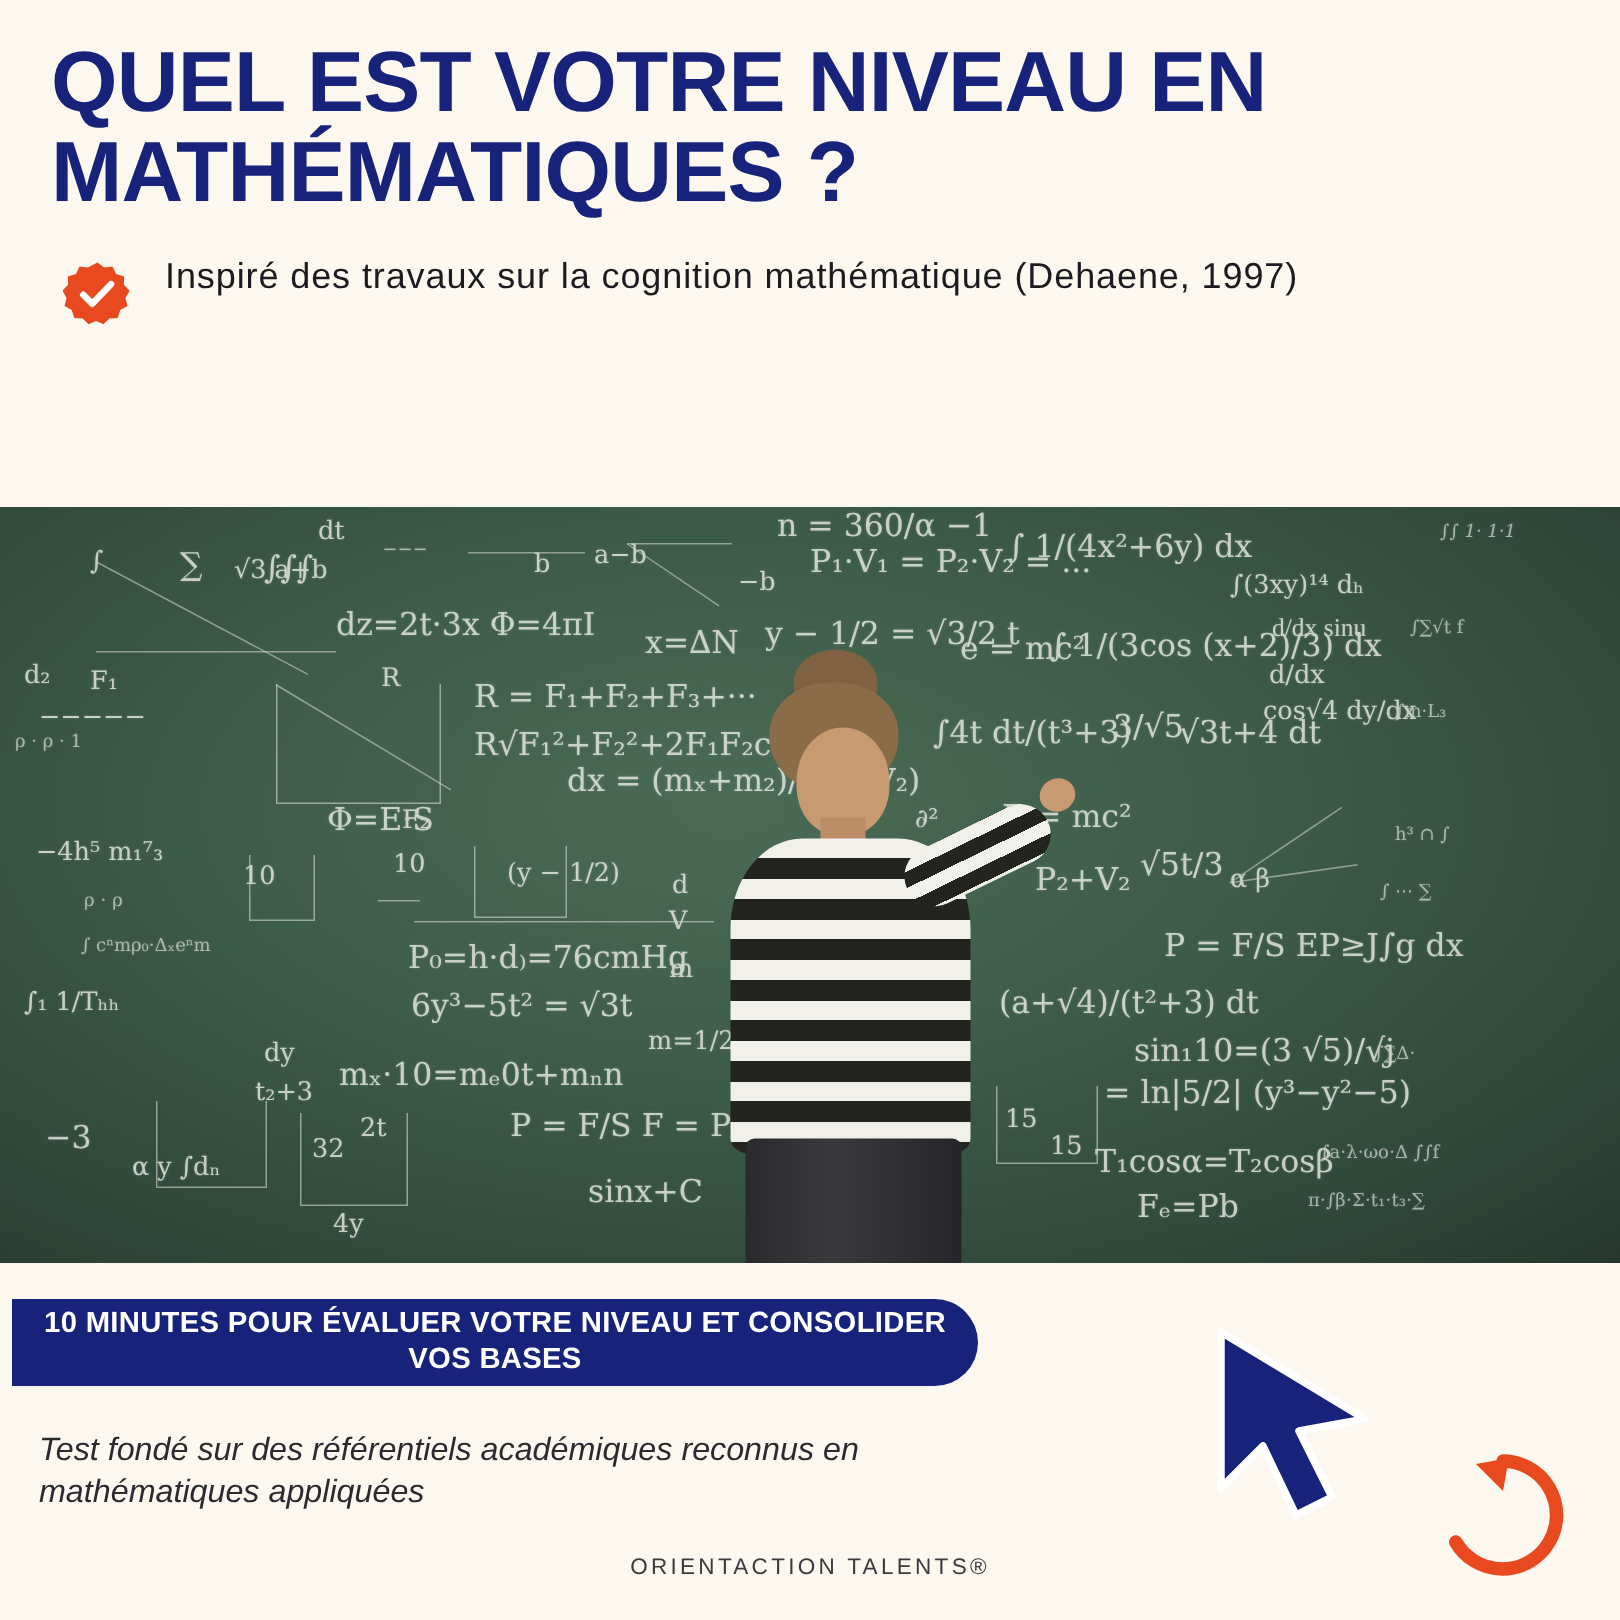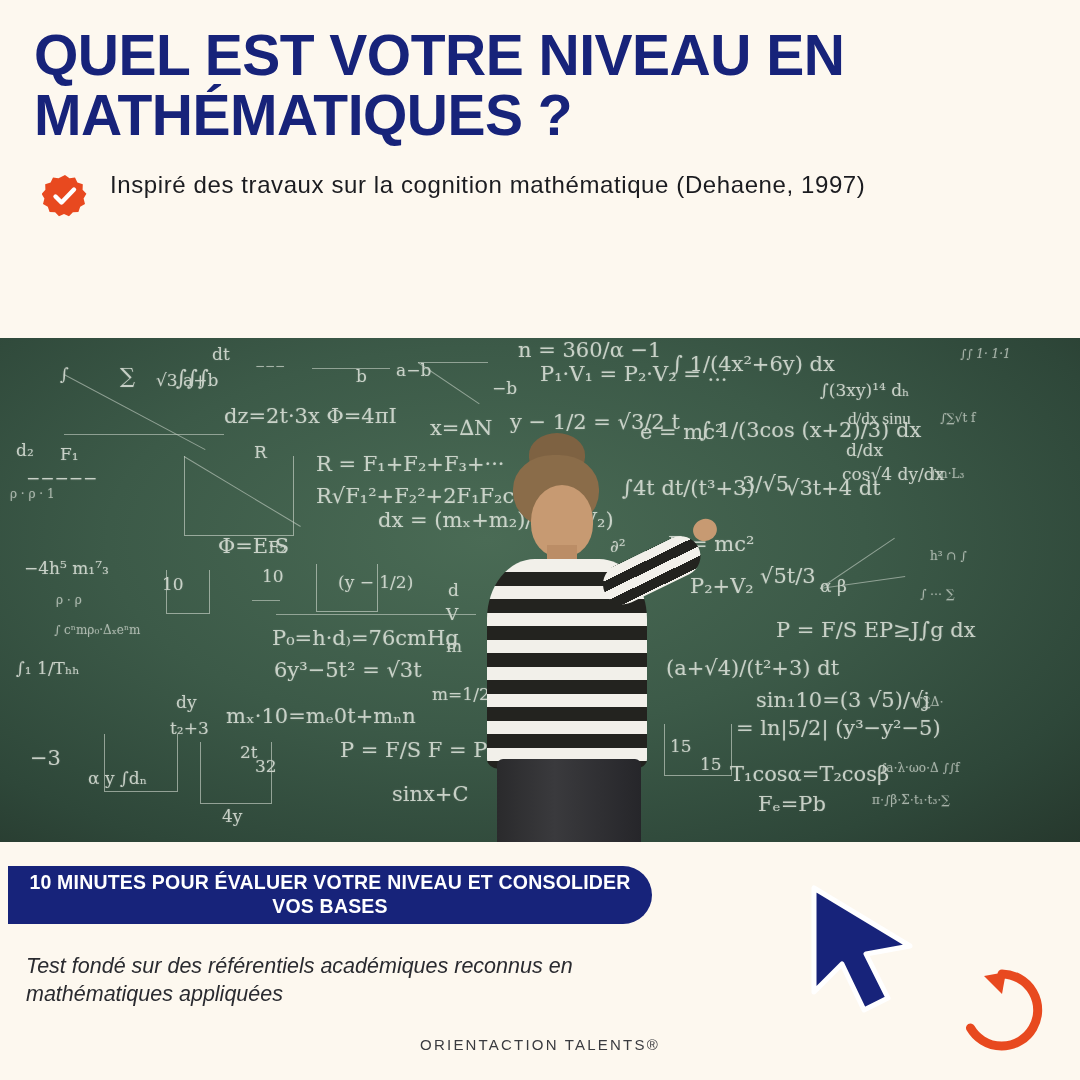--- a/index.html
+++ b/index.html
@@ -293,21 +293,21 @@
       <span class="big" style="left:226px; top:368px;">mₓ·10=mₑ0t+mₙn</span>
       <span class="big" style="left:756px; top:352px;">sin₁10=(3 √5)/√j</span>
       <span class="big" style="left:736px; top:380px;">= ln|5/2| (y³−y²−5)</span>
       <span class="sm" style="left:916px; top:358px;">∫∑Δ⋅</span>
 
       <span class="med" style="left:16px; top:322px;">∫₁ 1/Tₕₕ</span>
       <span class="med" style="left:176px; top:356px;">dy</span>
       <span class="med" style="left:170px; top:382px;">t₂+3</span>
       <span class="big" style="left:30px; top:410px;">−3</span>
       <span class="med" style="left:88px; top:432px;">α y ∫dₙ</span>
-      <span class="med" style="left:208px; top:420px;margin-left:47px;">32</span>
+      <span class="med" style="left:208px; top:420px;">32</span>
       <span class="med" style="left:240px; top:406px;">2t</span>
       <span class="big" style="left:340px; top:402px;">P = F/S   F = P·S</span>
       <span class="big" style="left:392px; top:446px;">sinx+C</span>
       <span class="med" style="left:222px; top:470px;">4y</span>
       <span class="big" style="left:730px; top:426px;">T₁cosα=T₂cosβ</span>
       <span class="big" style="left:758px; top:456px;">Fₑ=Pb</span>
       <span class="sm" style="left:880px; top:424px;">∫a⋅λ·ωο⋅Δ ∫∫f</span>
       <span class="sm" style="left:872px; top:456px;">π⋅∫β⋅Σ⋅t₁⋅t₃⋅∑</span>
       <span class="med" style="left:670px; top:400px;">15</span>
       <span class="med" style="left:700px; top:418px;">15</span>

